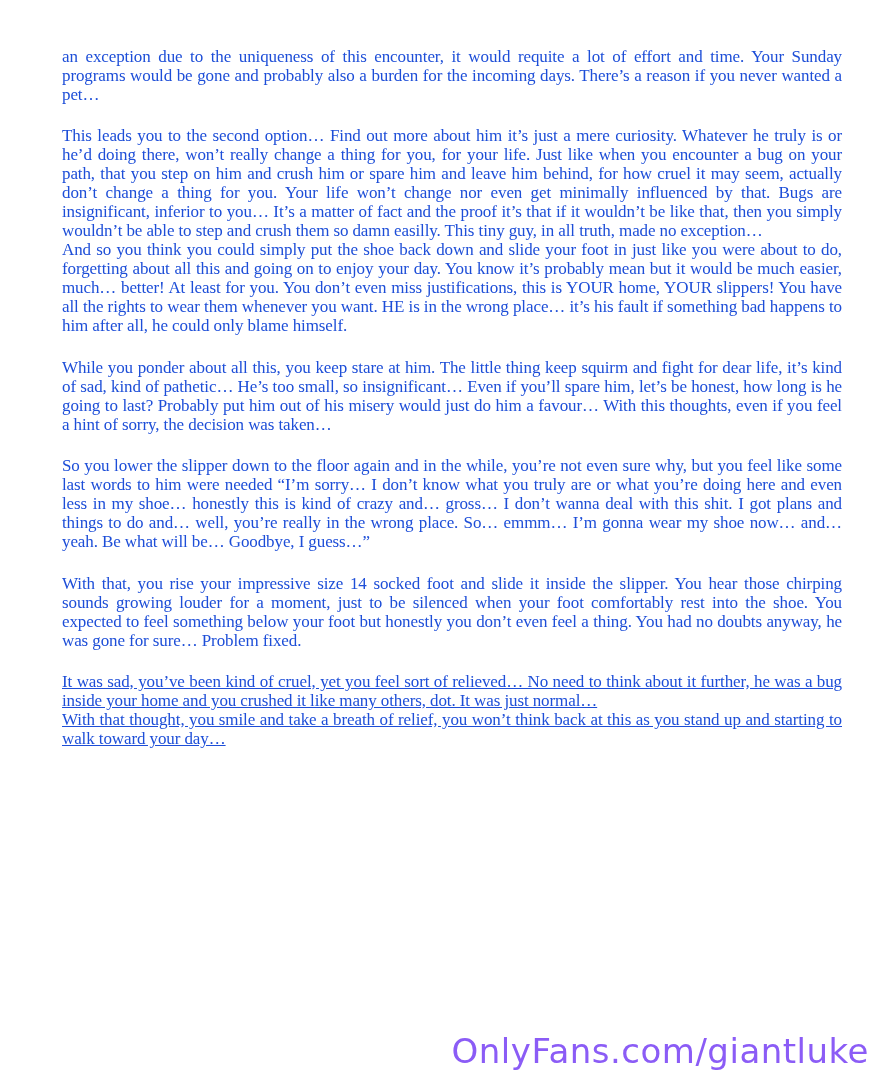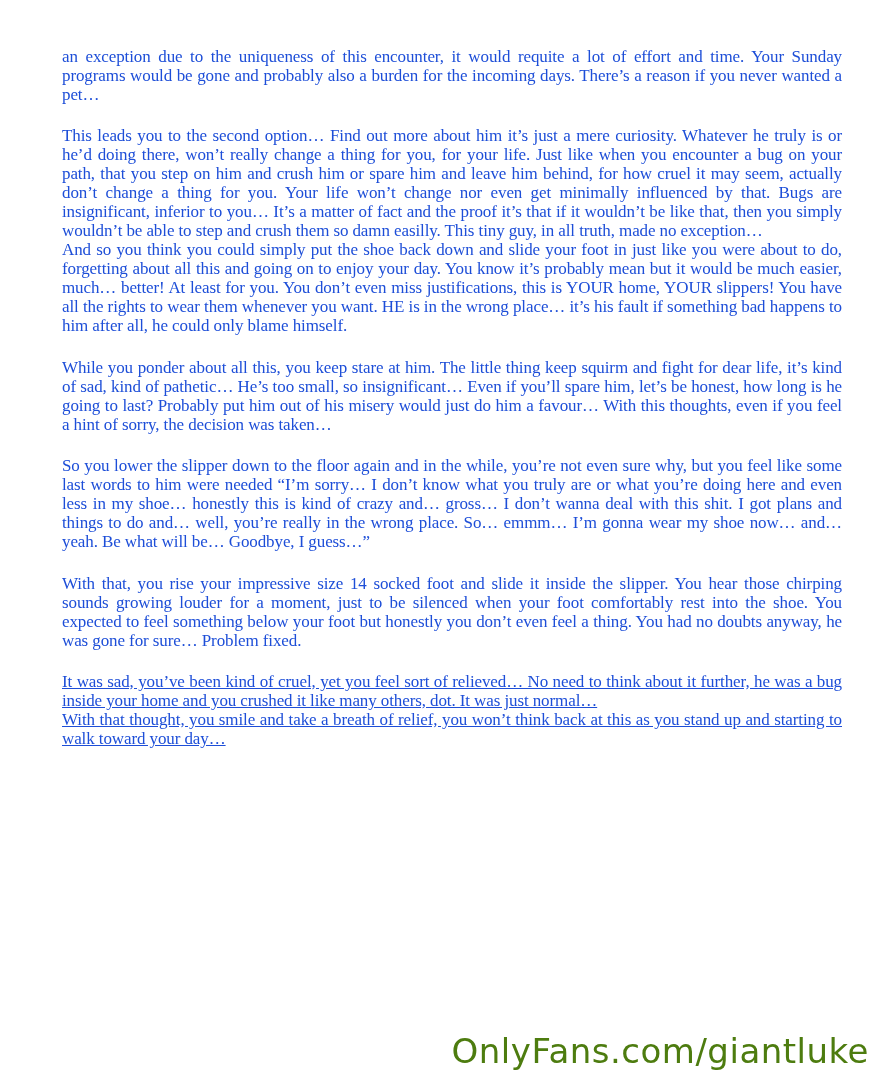--- a/index.html
+++ b/index.html
@@ -39,21 +39,21 @@
     margin-bottom: 0;
     text-decoration: underline;
   }
   .watermark {
     position: absolute;
     right: 14px;
     bottom: 10px;
     font-family: "DejaVu Sans", sans-serif;
     font-size: 34px;
     line-height: 1.1;
-    color: #4d7c0f;
+    color: #8b5cf6;
     letter-spacing: 0.5px;
     white-space: nowrap;
   }
 </style>
 </head>
 <body>
 
 <div class="page">
   <div class="text-block">
     <p>an exception due to the uniqueness of this encounter, it would requite a lot of effort and time. Your Sunday programs would be gone and probably also a burden for the incoming days. There’s a reason if you never wanted a pet…</p>

